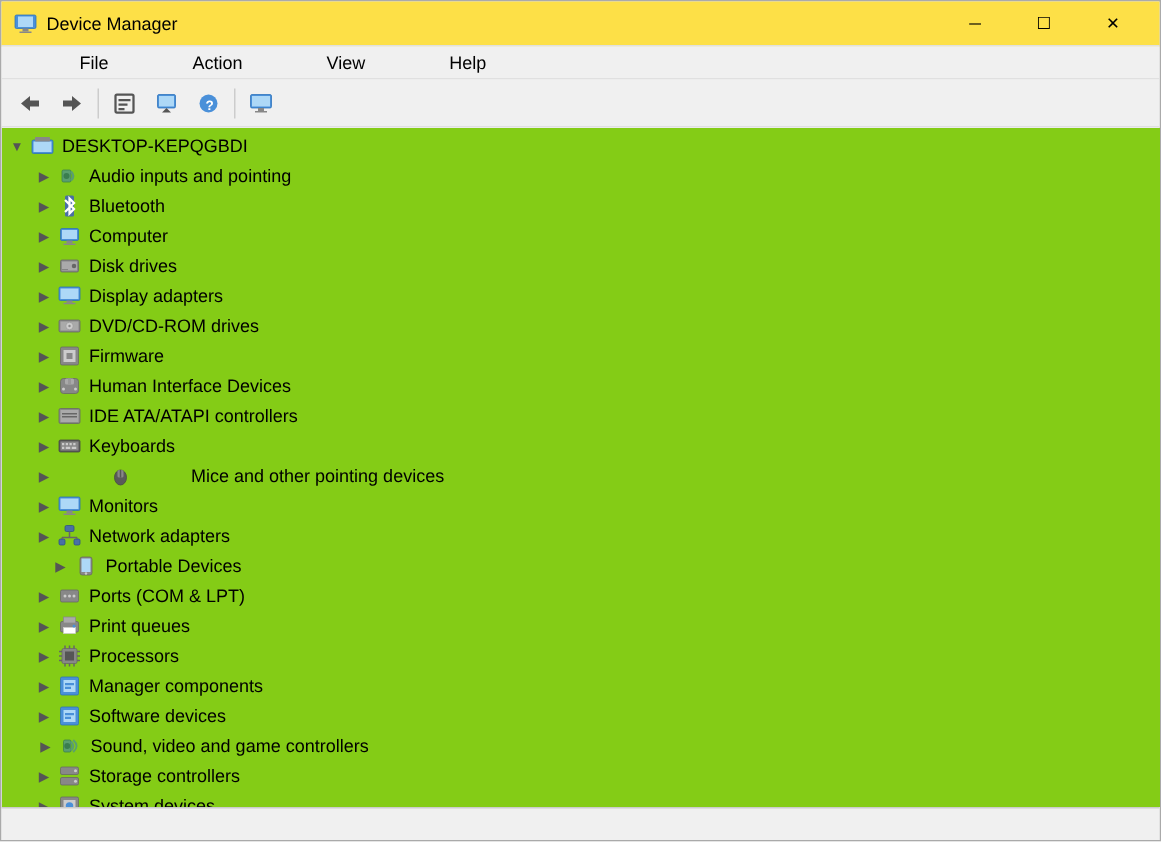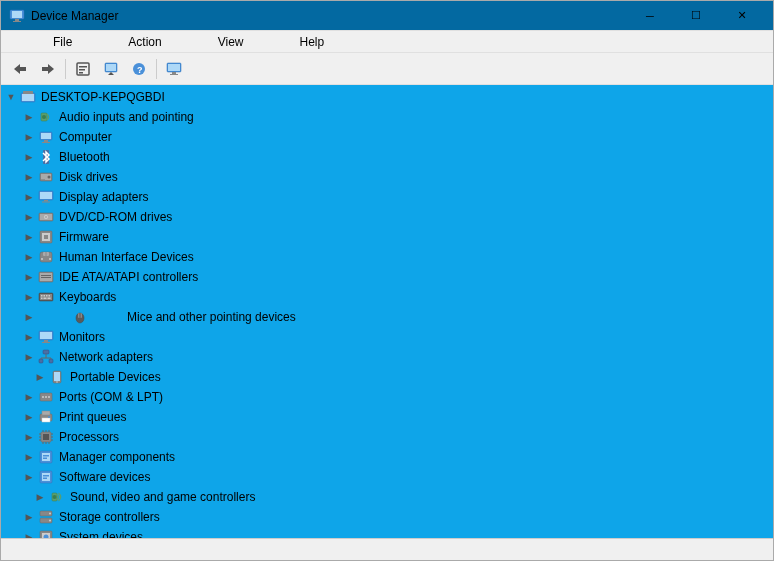--- a/index.html
+++ b/index.html
@@ -13,21 +13,21 @@
     }
     .window {
       width: 774px;
       height: 561px;
       background: #ffffff;
       border: 1px solid #aaa;
       display: flex;
       flex-direction: column;
     }
     .title-bar {
-      background: #0369a1;
+      background: #fde047;
       height: 30px;
       display: flex;
       align-items: center;
       padding: 0 8px;
       border-bottom: 1px solid #e0e0e0;
       justify-content: space-between;
     }
     .title-bar-left {
       display: flex;
       align-items: center;
@@ -92,21 +92,21 @@
     .toolbar-sep {
       width: 1px;
       height: 20px;
       background: #ccc;
       margin: 0 2px;
     }
     .tree-area {
       flex: 1;
       overflow-y: auto;
       overflow-x: hidden;
-      background: #0ea5e9;
+      background: #84cc16;
       padding: 2px 0;
     }
     .tree-item {
       display: flex;
       align-items: center;
       height: 20px;
       padding-left: 4px;
       cursor: pointer;
       user-select: none;
       white-space: nowrap;
@@ -259,38 +259,38 @@
           <path d="M9 5 Q12 8 9 11" fill="none" stroke="#5a9e6f" stroke-width="1.5"></path>
         </svg>
       </div>
       <span class="node-label">Audio inputs and pointing</span>
     </div>
 
     <div class="tree-item" style="padding-left:20px;">
       <span class="chevron right"></span>
       <div class="node-icon">
         <svg viewBox="0 0 16 16">
+          <rect x="5" y="1" width="6" height="14" rx="1" fill="#4a6fa5"></rect>
+          <path d="M5 4 L11 10 L8 13 L8 3 L11 6 L5 12" fill="none" stroke="white" stroke-width="1.5"></path>
+        </svg>
+      </div>
+      <span class="node-label">Bluetooth</span>
+    </div>
+
+    <div class="tree-item" style="padding-left:20px;">
+      <span class="chevron right"></span>
+      <div class="node-icon">
+        <svg viewBox="0 0 16 16">
           <rect x="2" y="3" width="12" height="8" rx="1" fill="#4a90d9" stroke="#2a70b9" stroke-width="0.5"></rect>
           <rect x="3" y="4" width="10" height="6" fill="#add8f7"></rect>
           <rect x="6" y="11" width="4" height="2" fill="#888"></rect>
           <rect x="4" y="13" width="8" height="1" fill="#888"></rect>
         </svg>
       </div>
       <span class="node-label">Computer</span>
-    </div>
-
-    <div class="tree-item" style="padding-left:20px;">
-      <span class="chevron right"></span>
-      <div class="node-icon">
-        <svg viewBox="0 0 16 16">
-          <rect x="5" y="1" width="6" height="14" rx="1" fill="#4a6fa5"></rect>
-          <path d="M5 4 L11 10 L8 13 L8 3 L11 6 L5 12" fill="none" stroke="white" stroke-width="1.5"></path>
-        </svg>
-      </div>
-      <span class="node-label">Bluetooth</span>
     </div>
 
     <div class="tree-item" style="padding-left:20px;">
       <span class="chevron right"></span>
       <div class="node-icon">
         <svg viewBox="0 0 16 16">
           <rect x="2" y="4" width="12" height="8" rx="1" fill="#888" stroke="#666" stroke-width="0.5"></rect>
           <rect x="3" y="5" width="10" height="6" fill="#aaa"></rect>
           <circle cx="11" cy="8" r="1.5" fill="#666"></circle>
           <rect x="3" y="10" width="4" height="0.5" fill="#777"></rect>
@@ -503,21 +503,21 @@
         <svg viewBox="0 0 16 16">
           <rect x="2" y="2" width="12" height="12" rx="1" fill="#4a90d9" stroke="#2a70b9" stroke-width="0.5"></rect>
           <rect x="4" y="4" width="8" height="8" fill="#add8f7"></rect>
           <rect x="5" y="6" width="6" height="1.5" fill="#4a90d9"></rect>
           <rect x="5" y="8.5" width="4" height="1.5" fill="#4a90d9"></rect>
         </svg>
       </div>
       <span class="node-label">Software devices</span>
     </div>
 
-    <div class="tree-item" style="padding-left:31px;">
+    <div class="tree-item" style="padding-left:21px;">
       <span class="chevron right"></span>
       <div class="node-icon">
         <svg viewBox="0 0 16 16">
           <rect x="3" y="4" width="5" height="8" rx="1" fill="#5a9e6f" stroke="#3a7e4f" stroke-width="0.5"></rect>
           <circle cx="5.5" cy="8" r="2" fill="#3a7e4f"></circle>
           <path d="M8 5 Q11 8 8 11" fill="none" stroke="#5a9e6f" stroke-width="1.5"></path>
           <path d="M9.5 4 Q14 8 9.5 12" fill="none" stroke="#5a9e6f" stroke-width="1.2"></path>
         </svg>
       </div>
       <span class="node-label">Sound, video and game controllers</span>

